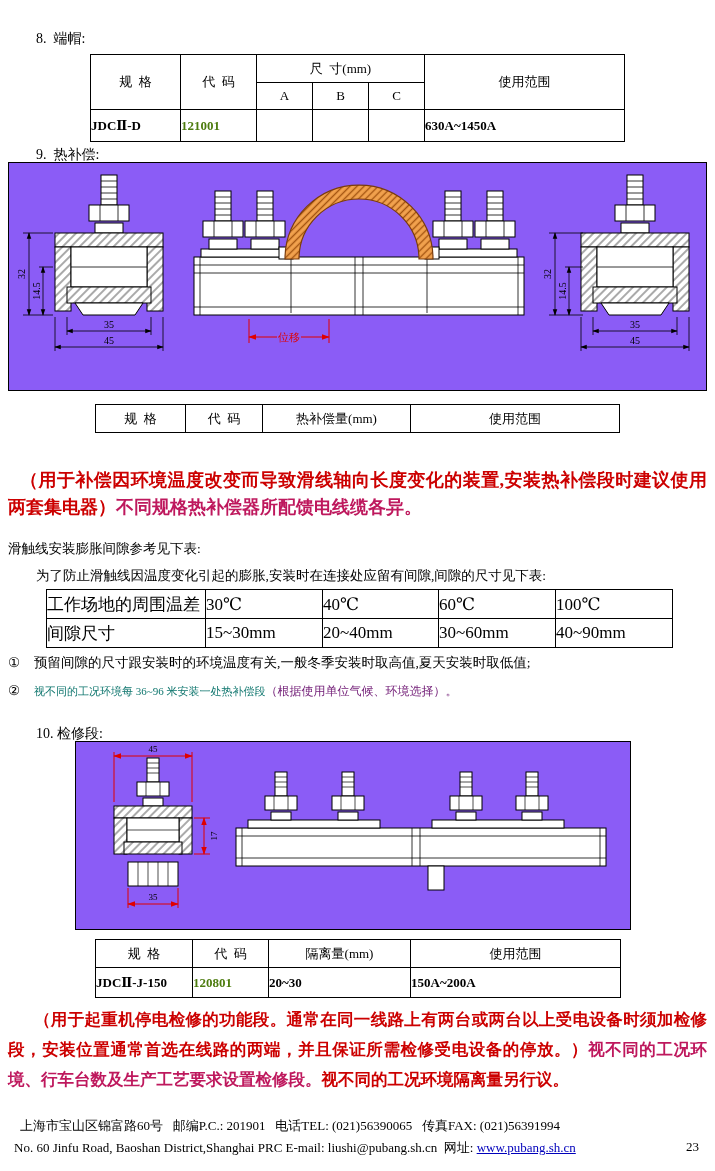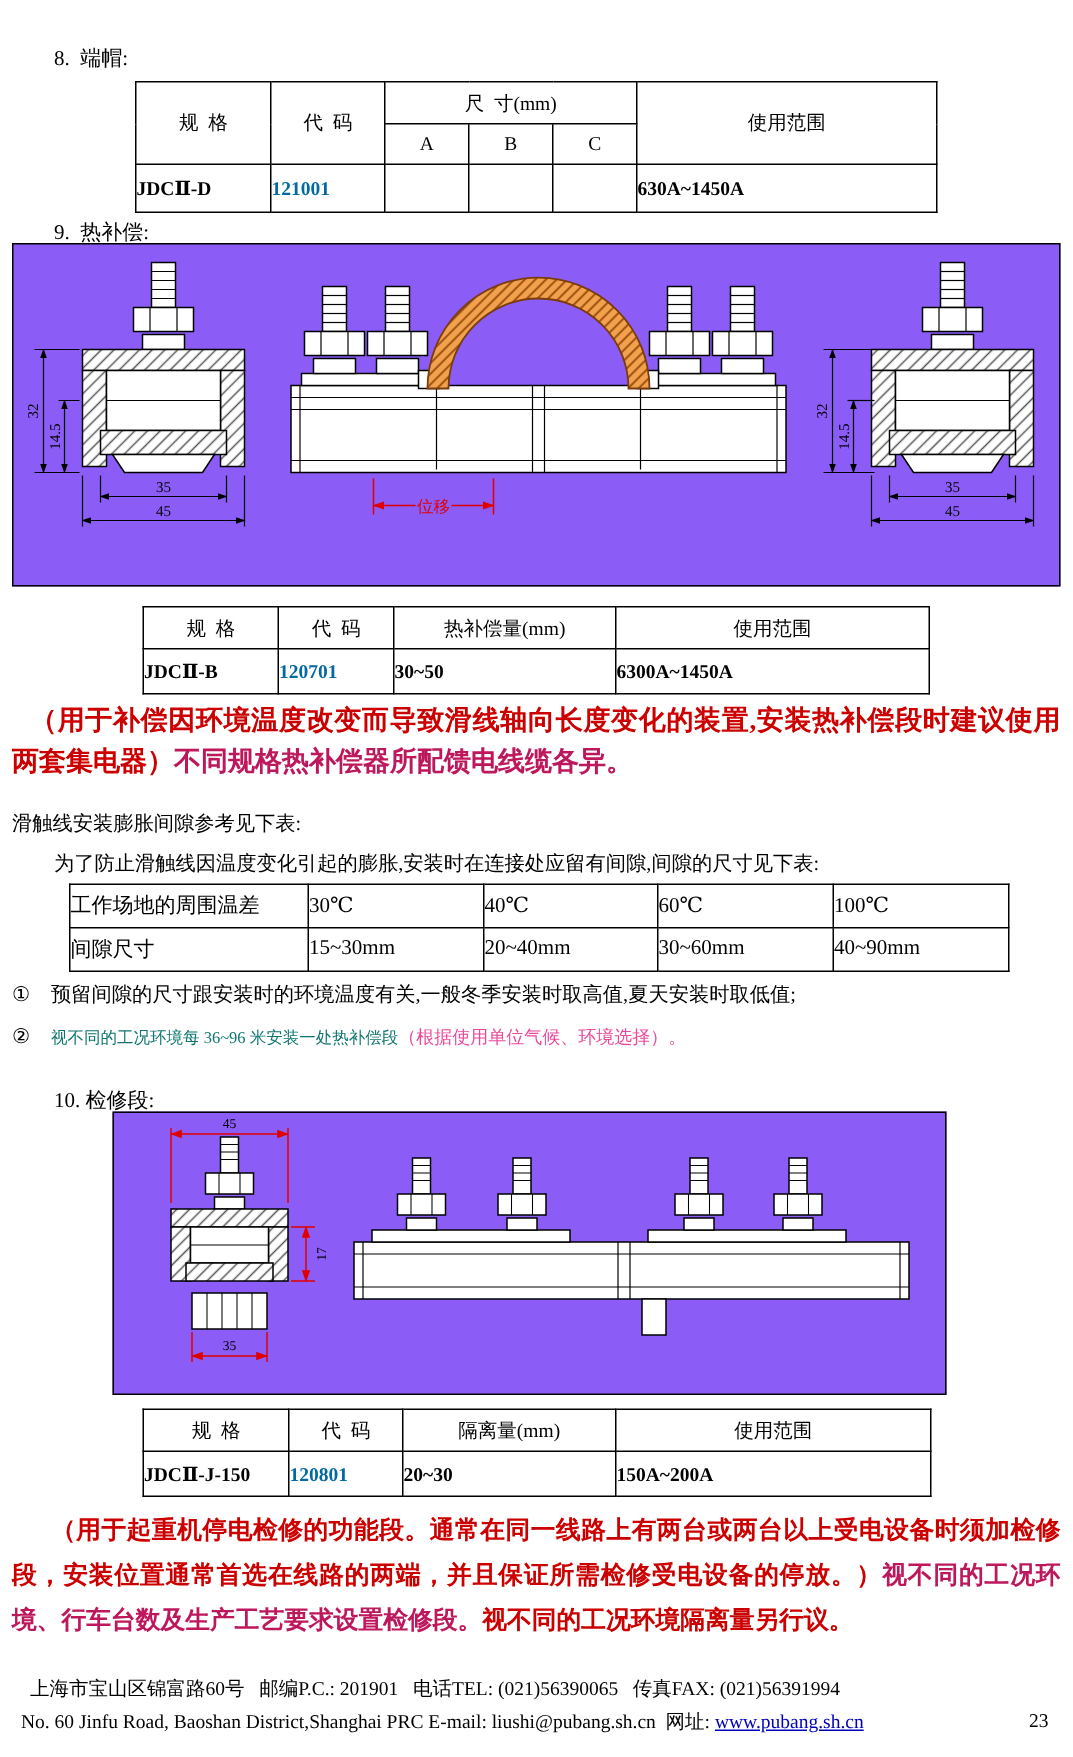--- a/index.html
+++ b/index.html
@@ -6,45 +6,45 @@
   body{
     width:715px;height:1171px;position:relative;background:#ffffff;
     font-family:"Liberation Serif","DejaVu Serif",serif;color:#000;overflow:hidden
   }
   .abs{position:absolute}
   .heading{font-size:14px;white-space:pre}
   table{border-collapse:collapse;table-layout:fixed}
   th,td{border:1px solid #000;vertical-align:middle;
         font-size:13px;font-weight:normal;white-space:pre;padding:0;overflow:hidden}
   .b{font-weight:bold}
-  .red{color:#0369a1}
+  .red{color:#4d7c0f}
   .dbox{border:1px solid #000;background:#8b5cf6}
   svg{display:block;font-family:inherit}
   .t1{left:90px;top:54px;width:534px}
   .t1 tr:nth-child(1) th{height:27px}
   .t1 tr:nth-child(2) th{height:26px}
   .t1 tr:nth-child(3) td{height:31px}
   .t2{left:95px;top:404px;width:524px}
   .t2 tr:nth-child(1) th{height:27px}
   .t2 tr:nth-child(2) td{height:29px}
   .t3{left:46px;top:589px;width:626px}
-  .t3 td{height:28px;font-size:14px}
+  .t3 td{height:28px;font-size:17px}
   .t4{left:95px;top:939px;width:525px}
   .t4 tr:nth-child(1) th{height:27px}
   .t4 tr:nth-child(2) td{height:29px}
   .para{font-weight:bold;text-align:justify}
   .para1{left:8px;top:467px;width:699px;font-size:18px;line-height:27px;text-indent:12px}
   .para2{left:8px;top:1005px;width:699px;font-size:16.5px;line-height:30px;text-indent:26px}
   .cred{color:#cc0000}
   .cblack{color:#be185d}
   .bodytext{font-size:13.5px;white-space:pre}
   .itemline{font-size:13.5px}
   .marker{display:inline-block;width:26px}
   .item2main{color:#0f766e;font-size:11px}
-  .item2note{color:#ec4899;font-size:12px}
+  .item2note{color:#701a75;font-size:12px}
   .footer{font-size:13px;white-space:pre}
   .link{color:#0000bb;text-decoration:underline;cursor:pointer}
 </style>
 </head>
 <body>
 
 <div class="abs heading" style="left:36px;top:30px">8.  端帽:</div>
 
 <table class="abs t1">
   <colgroup>
@@ -201,26 +201,20 @@
       <col style="width:148px">
       <col style="width:209px">
     </colgroup>
   <tbody>
       <tr>
     <th>规  格</th>
     <th>代  码</th>
     <th>热补偿量(mm)</th>
     <th>使用范围</th>
   </tr>
-  <tr>
-    <td class="b">JDCⅡ-B</td>
-    <td class="b red">120701</td>
-    <td class="b">30~50</td>
-    <td class="b">6300A~1450A</td>
-  </tr>
 </tbody>
   </table>
 
 <div class="abs para para1">
   <span class="cred">（用于补偿因环境温度改变而导致滑线轴向长度变化的装置,安装热补偿段时建议使用两套集电器）</span><span class="cblack">不同规格热补偿器所配馈电线缆各异。</span>
 </div>
 
 <div class="abs bodytext" style="left:8px;top:540px">滑触线安装膨胀间隙参考见下表:</div>
 <div class="abs bodytext" style="left:36px;top:567px">为了防止滑触线因温度变化引起的膨胀,安装时在连接处应留有间隙,间隙的尺寸见下表:</div>
 

